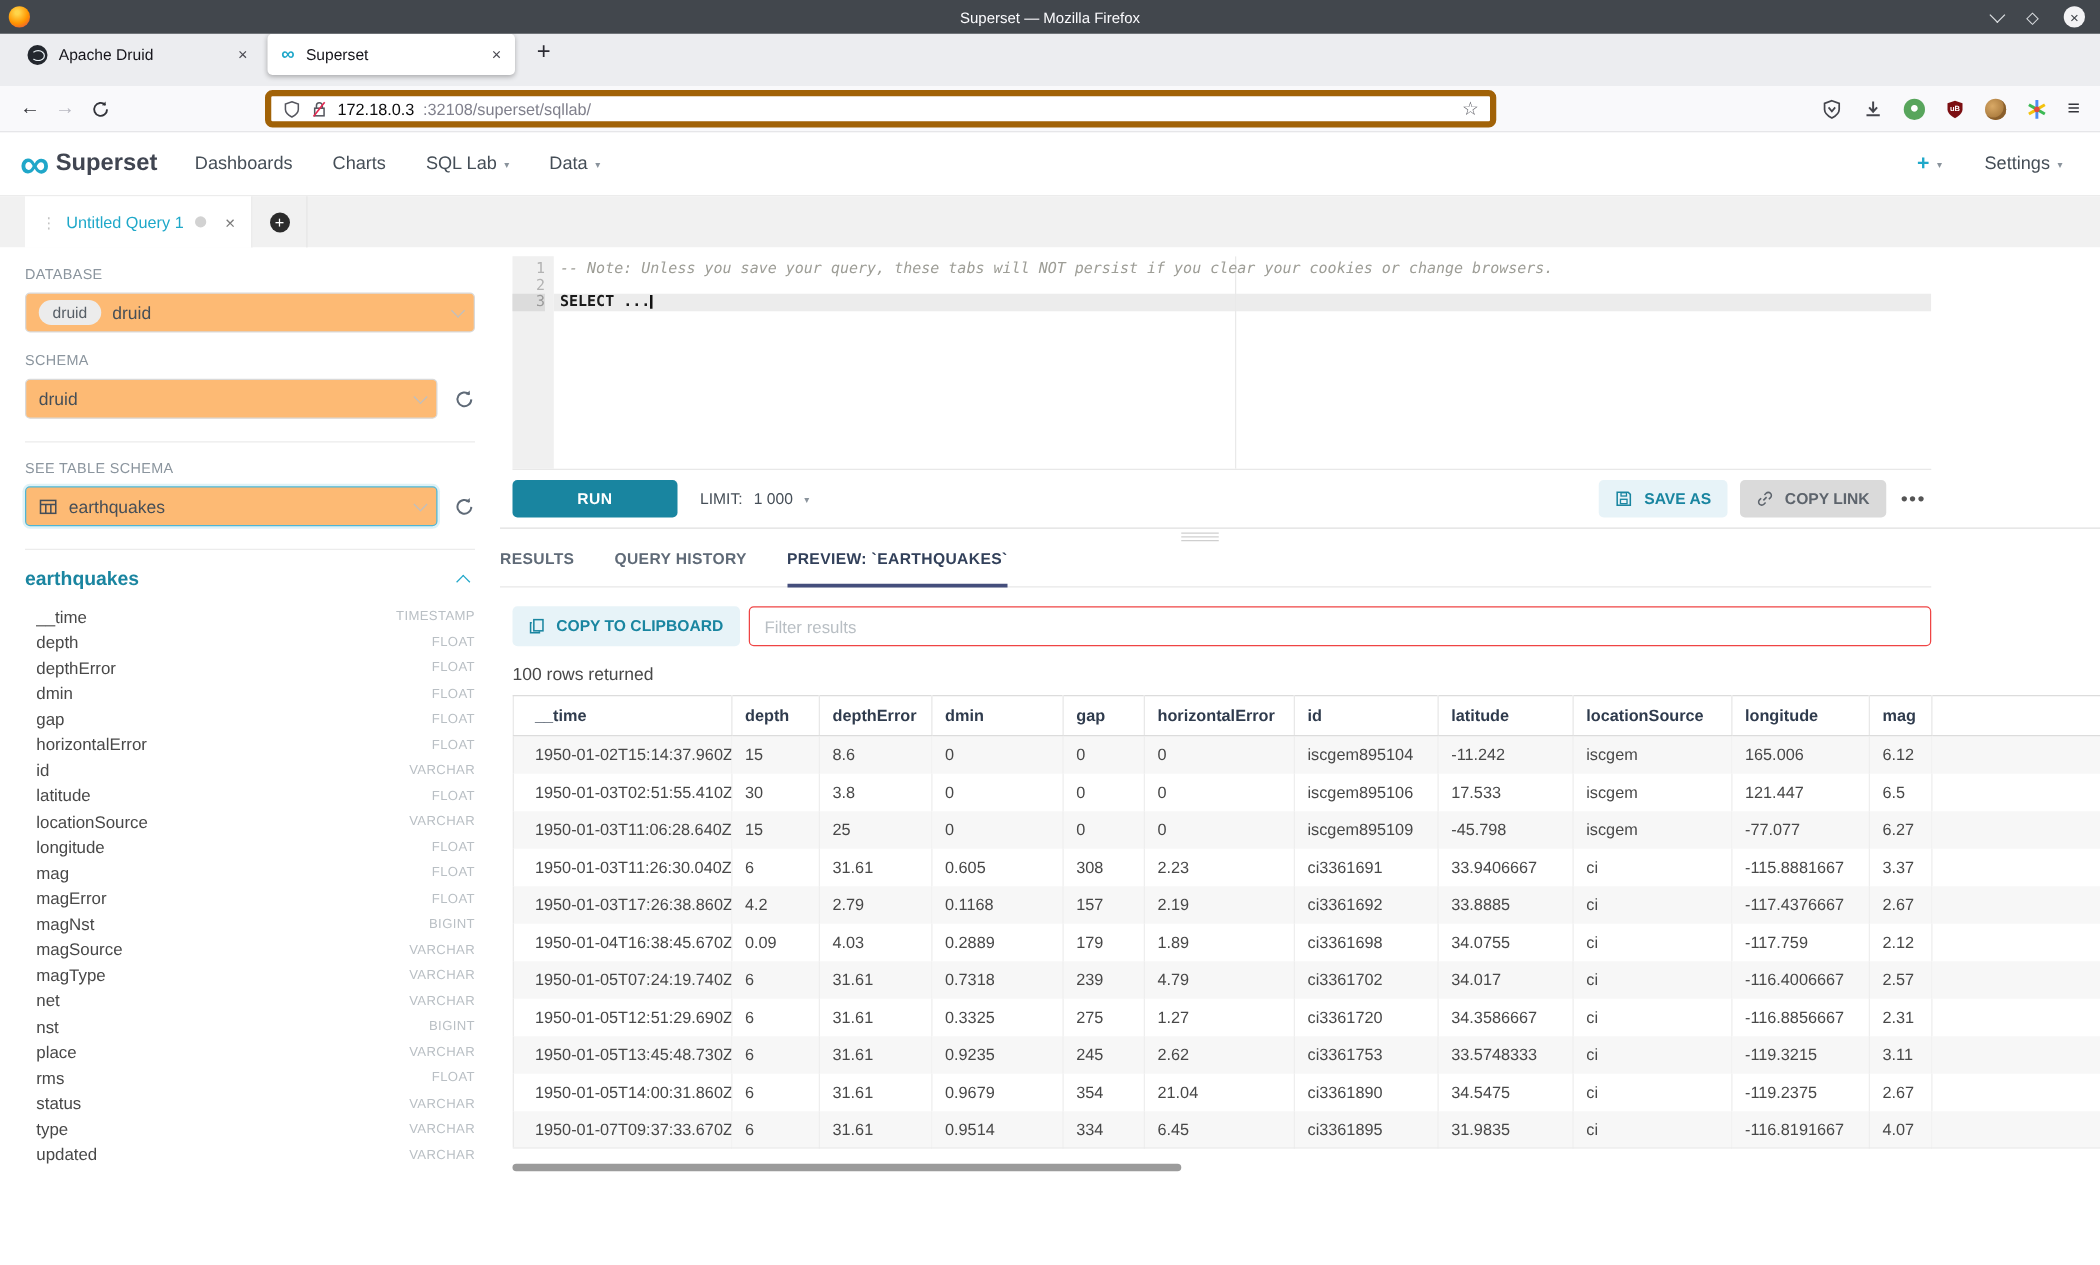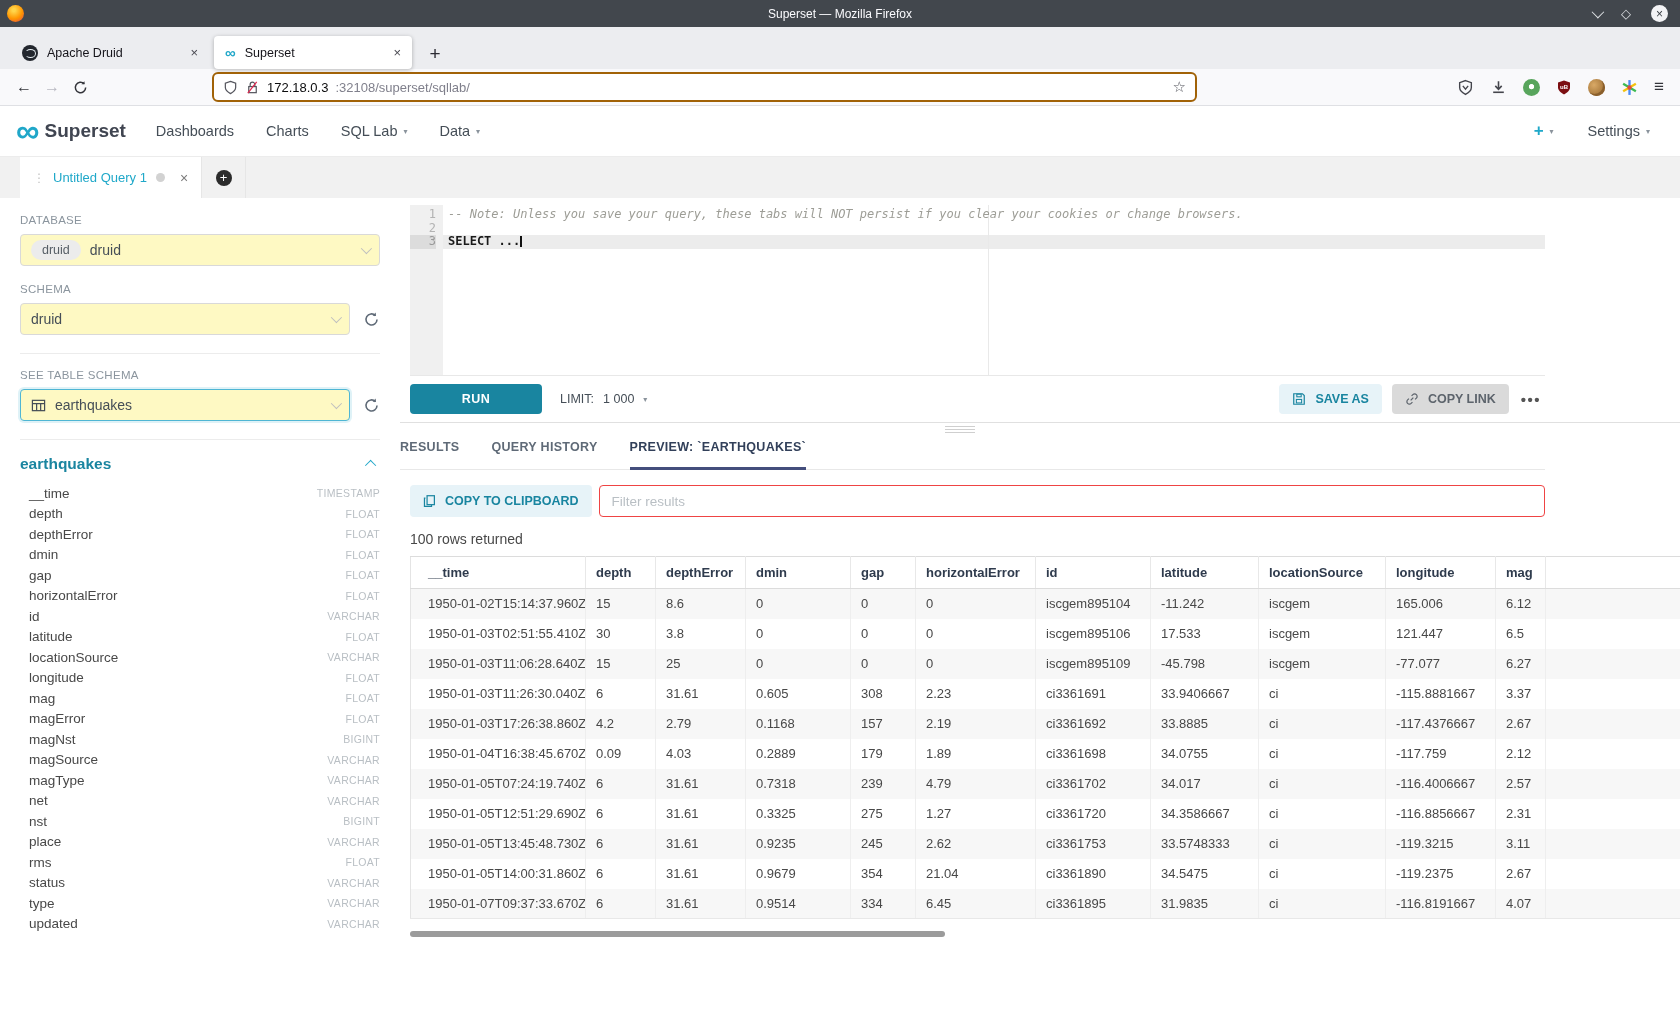--- a/index.html
+++ b/index.html
@@ -15,40 +15,40 @@
     color:#fbfbfe; font-size:12px; }
   .tb-controls { margin-left:auto; display:flex; align-items:center; gap:20px;
     margin-right:12px; z-index:2; }
   .tb-chevron { width:9px; height:9px; border-right:1.5px solid #dfe2e5;
     border-bottom:1.5px solid #dfe2e5; transform:rotate(45deg) translateY(-2px); }
   .tb-diamond { color:#dfe2e5; font-size:13px; line-height:1; }
   .tb-close { width:17px; height:17px; background:#f3f3f5; border-radius:50%;
     color:#3a3f45; font-size:12px; display:flex; align-items:center; justify-content:center; }
 
   
-  .tabstrip { height:42px; background:#ecedf0; display:flex; align-items:flex-end; padding-left:6px; }
+  .tabstrip { height:42px; background:#ecedf0; display:flex; align-items:flex-start; padding-left:6px; }
   .btab { display:flex; align-items:center; gap:9px; width:198px; height:33px;
     padding:0 11px; border-radius:4px; font-size:12.5px; color:#15141a; margin-left:5px; }
   .btab.active { background:#fff; box-shadow:0 1px 4px rgba(0,0,0,.28); }
   .btab .tab-close { margin-left:auto; color:#4a4a52; font-size:13px; }
   .favicon-druid { width:16px; height:16px; border-radius:50%; background:#23272e; position:relative; flex:none; }
   .favicon-druid::after { content:""; position:absolute; left:3px; top:4px; width:9px; height:7px;
     border:1.6px solid #e8f0f4; border-radius:50%; border-left-color:transparent; }
   .favicon-ss { color:#20a7c9; font-weight:bold; font-size:15px; line-height:1; flex:none; }
   .newtab-btn { width:30px; height:30px; margin-left:8px; display:flex; align-items:center;
     justify-content:center; font-size:19px; color:#2b2b33; border-radius:4px; }
 
   
   .toolbar { height:37px; background:#f9f9fb; border-bottom:1px solid #dfe0e4;
     display:flex; align-items:center; padding:0 10px; }
   .navbtn { width:28px; height:28px; display:flex; align-items:center; justify-content:center;
     color:#33343a; font-size:16px; border-radius:4px; }
   .navbtn.fwd { color:#b8b8c1; }
   .urlbar { display:flex; align-items:center; height:30px; width:985px; margin-left:118px;
-    background:#fff; border:2px solid #a16207; border-radius:6px; padding:0 9px; gap:7px; font-size:13px; }
+    background:#fff; border:5px solid #a16207; border-radius:6px; padding:0 9px; gap:7px; font-size:13px; }
   .url-host { color:#0c0c0d; }
   .url-path { color:#80808c; }
   .url-star { margin-left:auto; color:#55565e; font-size:15px; }
   .ext-icons { margin-left:auto; display:flex; align-items:center; gap:16px; padding-right:6px; }
   .ext-icons svg, .ext-icons .dot-icon { display:block; }
   .dot-icon { width:17px; height:17px; border-radius:50%; }
   .hamburger { color:#33343a; font-size:17px; }
 
   
   .ss-nav { height:51px; background:#fff; border-bottom:1px solid #ececec;
@@ -79,21 +79,21 @@
 
   
   .content { display:flex; height:814px; background:#fff; }
   .sidebar { width:400px; min-width:400px; padding:16px 20px 0 20px; }
   .workarea { flex:1; display:flex; flex-direction:column; min-width:0; }
 
   
   .side-label { font-size:11.5px; color:#8b959e; letter-spacing:.3px; margin:0 0 8px; }
   .side-section { margin-bottom:17px; }
   .select { height:32px; border:1px solid #d9d9d9; border-radius:4px; display:flex;
-    align-items:center; padding:0 10px; gap:9px; font-size:14px; color:#454e57; background:#fef9c3; flex:1; }
+    align-items:center; padding:0 10px; gap:9px; font-size:14px; color:#454e57; background:#fdba74; flex:1; }
   .select .chev-down { margin-left:auto; width:8px; height:8px; border-right:1.4px solid #bfbfbf;
     border-bottom:1.4px solid #bfbfbf; transform:rotate(45deg) translateY(-2px); }
   .pill { background:#ececec; border-radius:11px; padding:3px 11px; font-size:12.5px; color:#565e66; }
   .row-refresh { display:flex; align-items:center; gap:13px; }
   .select.focused { border:1px solid #4fb6d4; box-shadow:0 0 0 2px rgba(79,182,212,.18); }
   .side-divider { height:1px; background:#ececec; margin:18px 0 15px; }
   .schema-head { display:flex; align-items:center; margin:8px 0 10px; }
   .schema-title { color:#1a85a0; font-weight:bold; font-size:15.5px; }
   .collapse-chev { margin-left:auto; width:8px; height:8px; border-right:1.6px solid #20a7c9;
     border-bottom:1.6px solid #20a7c9; transform:rotate(-135deg) translateY(-2px); margin-right:4px; }

